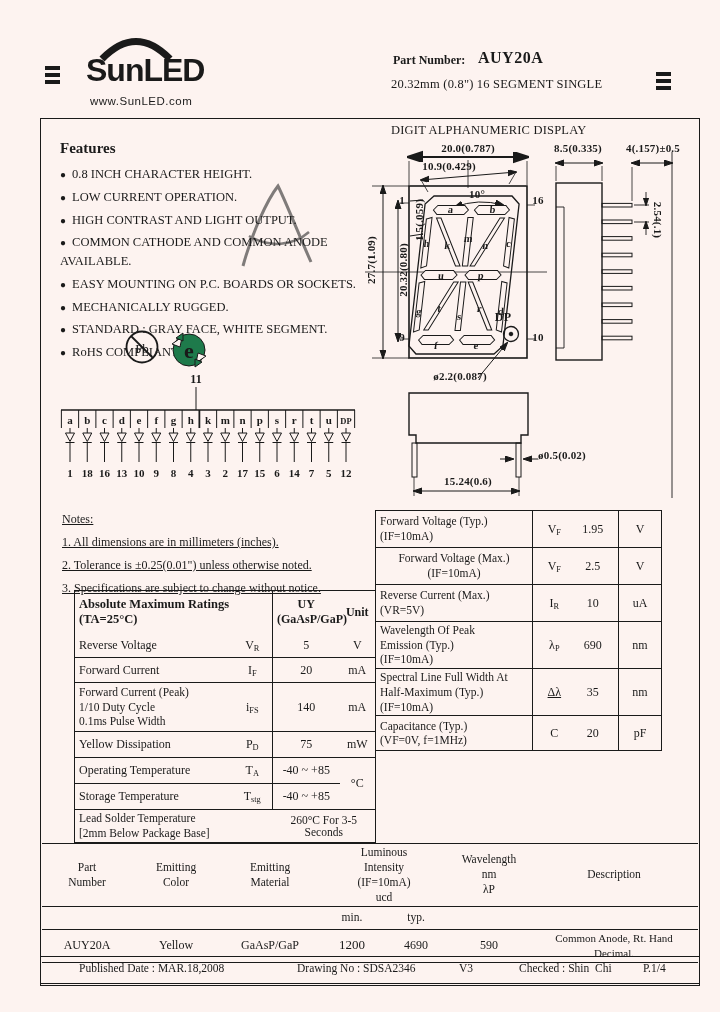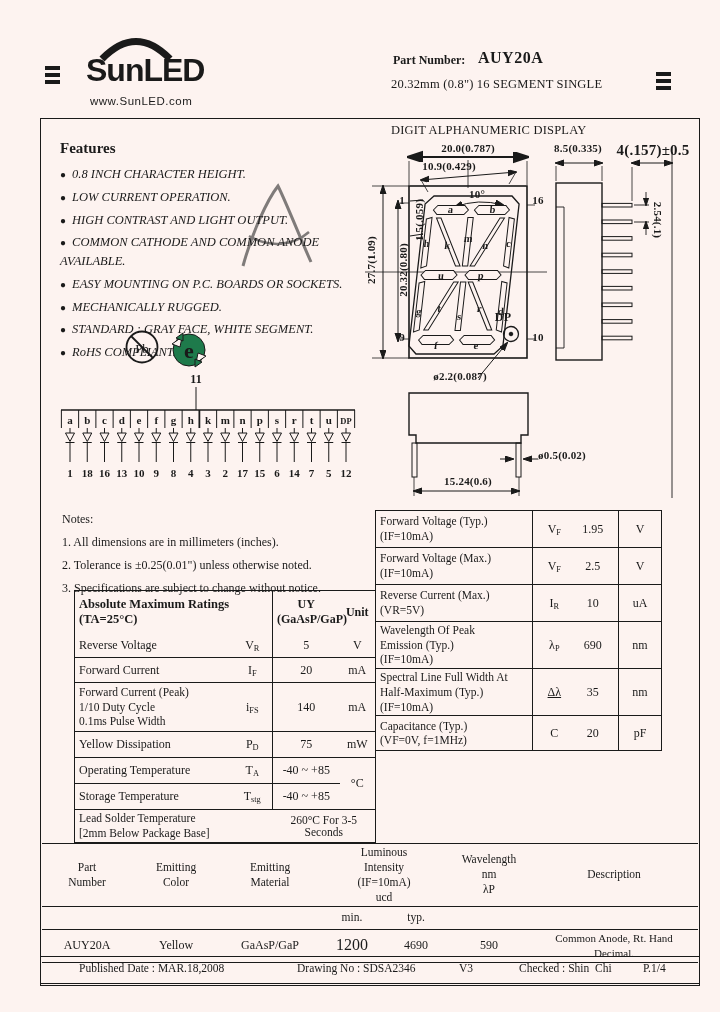--- a/index.html
+++ b/index.html
@@ -15,25 +15,25 @@
          letter-spacing:-1px;}
   .site{font-family:"Liberation Sans",sans-serif;font-size:11.5px;letter-spacing:.5px;}
   .pnlabel{font-size:12px;font-weight:bold;}
   .pn{font-size:16px;font-weight:bold;letter-spacing:.5px;}
   .desc{font-size:12.5px;letter-spacing:.2px;}
   
   .frame{position:absolute;left:40px;top:118px;width:658px;height:866px;
          border:1.6px solid #1a1a1a;}
   
   .feat-title{font-size:15px;font-weight:bold;}
-  .feat ul{list-style:none;margin:0;padding:0;width:300px;font-style:italic;}
+  .feat ul{list-style:none;margin:0;padding:0;width:300px;}
   .feat li{font-size:12.5px;line-height:1.5;margin-bottom:4px;}
   .feat li .blt{margin-right:6px;font-size:10px;}
   
-  .notes{font-size:12px;line-height:23px;}
+  .notes{font-size:12px;line-height:23px;text-decoration:underline;}
   
   .dim{position:absolute;font-size:11px;font-weight:bold;text-align:center;
        letter-spacing:.2px;}
   .rotccw{transform:rotate(-90deg);}
   .rotcw{transform:rotate(90deg);}
   
   table{border-collapse:collapse;table-layout:fixed;}
   td{padding:1px 4px;vertical-align:middle;font-size:12px;}
   .br{border-right:1.2px solid #1a1a1a;}
   .bb{border-bottom:1.2px solid #1a1a1a;}
@@ -352,21 +352,21 @@
     <div class="dim rotccw" style="left:381px;top:214px;width:76px;">1.5(.059)</div>
     <div class="dim rotccw" style="left:357px;top:264px;width:92px;">20.32(0.80)</div>
     <div class="dim rotccw" style="left:331px;top:254px;width:80px;">27.7(1.09)</div>
     <div class="dim" style="left:396px;top:194px;width:12px;">1</div>
     <div class="dim" style="left:396px;top:331px;width:12px;">9</div>
     <div class="dim" style="left:528px;top:194px;width:20px;">16</div>
     <div class="dim" style="left:528px;top:331px;width:20px;">10</div>
     <div class="dim" style="left:490px;top:310px;width:26px;font-size:12px;">DP</div>
     <div class="dim" style="left:400px;top:370px;width:120px;">ø2.2(0.087)</div>
     <div class="dim" style="left:530px;top:142px;width:96px;">8.5(0.335)</div>
-    <div class="dim" style="left:608px;top:142px;width:90px;font-size:15px;">4(.157)±0.5</div>
+    <div class="dim" style="left:608px;top:142px;width:90px;font-size:11px;">4(.157)±0.5</div>
     <div class="dim rotcw" style="left:629px;top:214px;width:58px;">2.54(.1)</div>
     <div class="dim" style="left:408px;top:475px;width:120px;">15.24(0.6)</div>
     <div class="dim" style="left:512px;top:449px;width:100px;">ø0.5(0.02)</div>
   </div>
 
   <div class="abs notes" style="left:62px;top:508px;">
     <div>Notes:</div>
     <div>1. All dimensions are in millimeters (inches).</div>
     <div>2. Tolerance is ±0.25(0.01") unless otherwise noted.</div>
     <div>3. Specifications are subject to change without notice.</div>
@@ -444,21 +444,21 @@
 (IF=10mA)</td>
       <td class="br bb">
             <div class="symwrap">
               <span class="sy"><span>V</span><sub>F</sub></span>
               <span class="va">1.95</span>
             </div>
           </td>
       <td class="bb ctr">V</td>
     </tr>
     <tr>
-      <td class="br bb ml small" style="height:34px;">Forward Voltage (Max.)
+      <td class="br bb ml small" style="height:34px;text-align:center;">Forward Voltage (Max.)
 (IF=10mA)</td>
       <td class="br bb">
             <div class="symwrap">
               <span class="sy"><span>V</span><sub>F</sub></span>
               <span class="va">2.5</span>
             </div>
           </td>
       <td class="bb ctr">V</td>
     </tr>
     <tr>
@@ -543,21 +543,21 @@
       <td class="bb"></td>
       <td class="bb">min.</td>
       <td class="bb">typ.</td>
       <td class="bb"></td>
       <td class="bb"></td>
     </tr>
     <tr>
       <td style="height:30px;font-size:12px;">AUY20A</td>
       <td style="font-size:12px;">Yellow</td>
       <td style="font-size:12px;">GaAsP/GaP</td>
-      <td style="font-size:16px;">1200</td>
+      <td style="font-size:13px;">1200</td>
       <td style="font-size:12px;">4690</td>
       <td style="font-size:12px;">590</td>
       <td style="font-size:11px;">Common Anode, Rt. Hand Decimal.</td>
     </tr>
   </tbody>
     </table>
 
   <div class="footer">
     <span style="left:38px;">Published Date : MAR.18,2008</span>
     <span style="left:256px;">Drawing No : SDSA2346</span>

